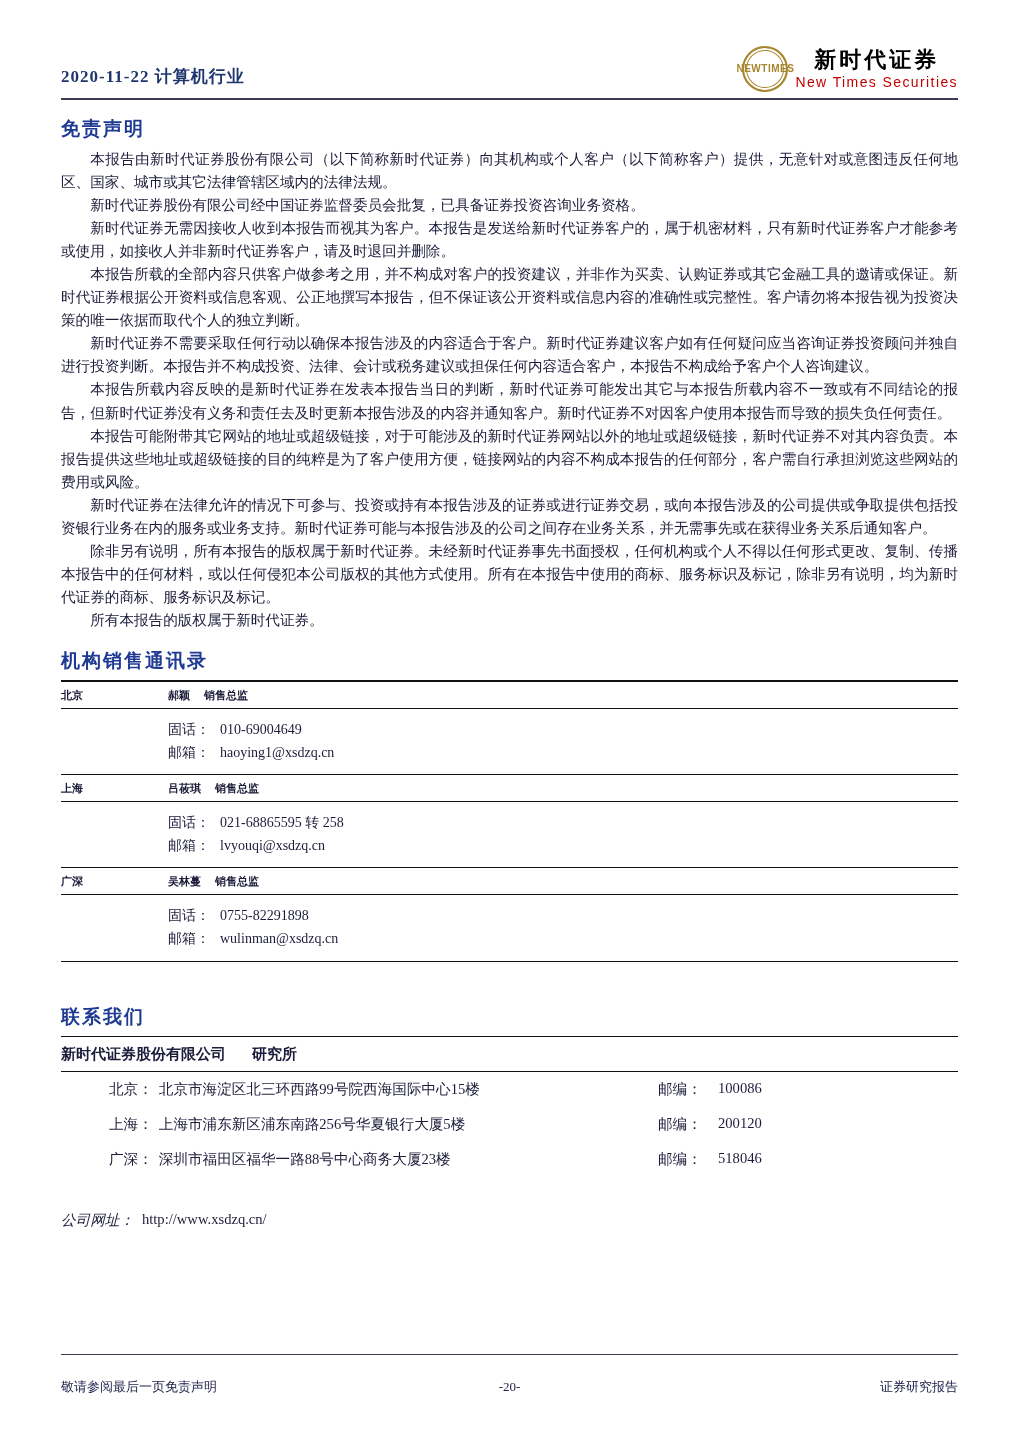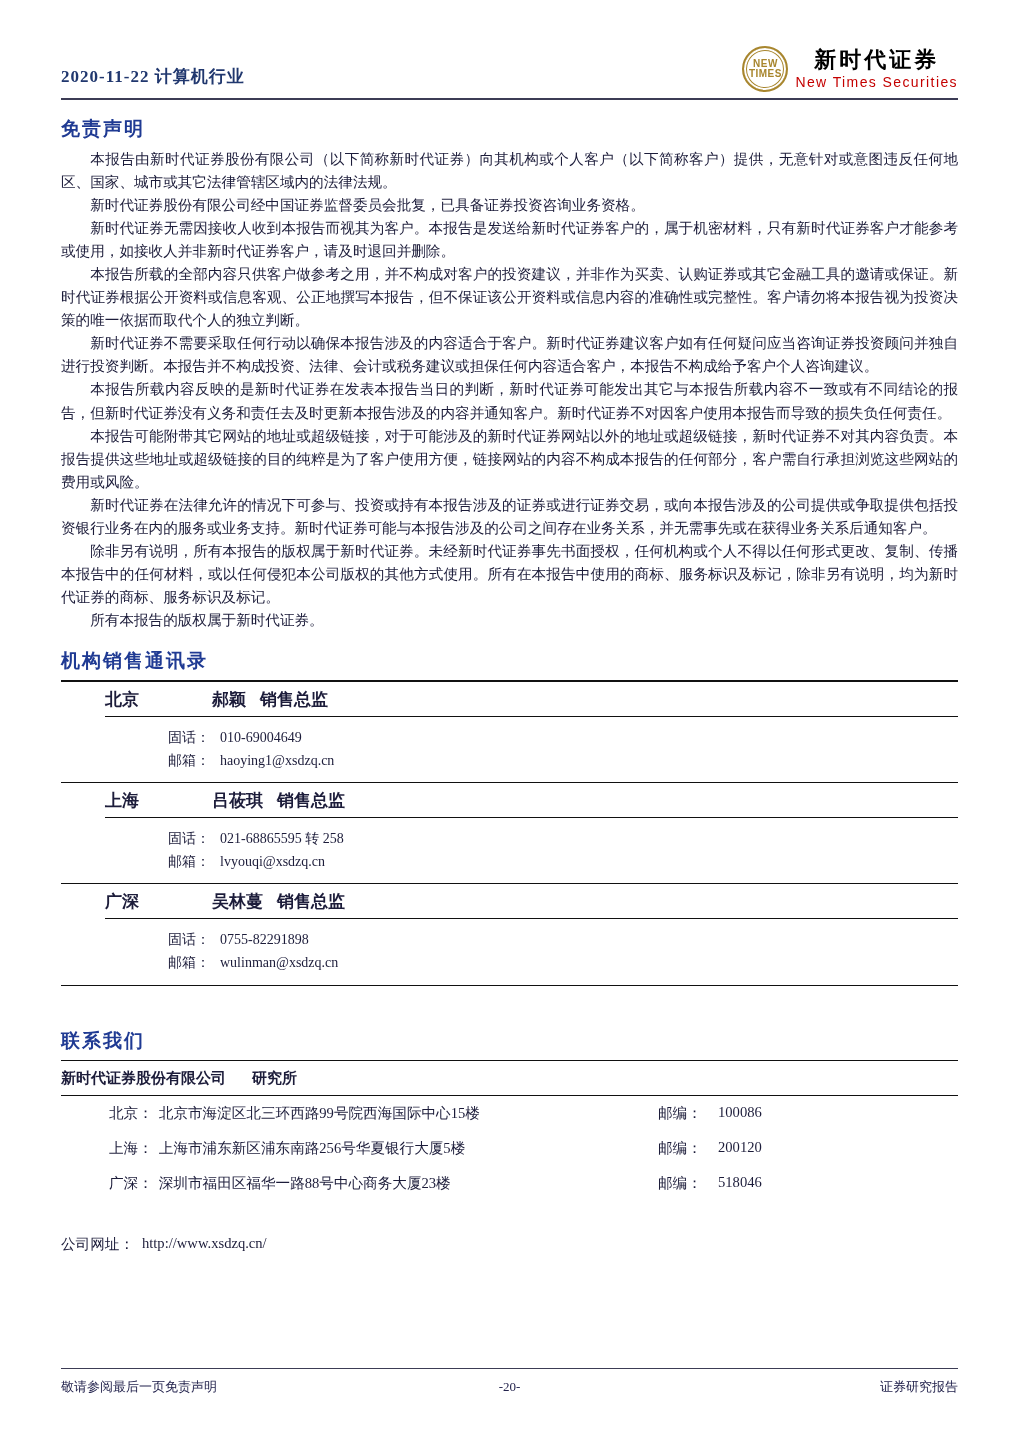--- a/index.html
+++ b/index.html
@@ -29,21 +29,21 @@
     color: #20376e;
     letter-spacing: 1px;
     padding-bottom: 4px;
   }
   .logo { display:flex; align-items:center; gap:7px; }
   .emblem {
     width: 46px; height: 46px;
     border-radius: 50%;
     border: 2px solid #a8862e;
     box-shadow: inset 0 0 0 2px #fff, inset 0 0 0 3px #a8862e;
-    display:flex; flex-direction:column; align-items:center; justify-content:center;
+    display:flex; flex-direction:row; align-items:center; justify-content:center;
     color:#a8862e; font-family:"Liberation Sans", sans-serif;
     font-size: 10px; font-weight: bold; line-height: 1.05; letter-spacing: .5px;
   }
   .brand { display:flex; flex-direction:column; align-items:center; }
   .brand-cn {
     color:#000000; font-size:22px; font-weight:bold; letter-spacing:3px; line-height:1.1;
   }
   .brand-en {
     color:#c40000; font-size:14px; letter-spacing:1.4px;
     font-family:"Liberation Sans", sans-serif; margin-top:1px;
@@ -64,21 +64,21 @@
     text-indent: 2em;
   }
 
   
   .sales-table { border-top: 2px solid #111; margin-top: 4px; }
   .sales-block { border-bottom: 1px solid #111; }
   .sales-head {
     display:flex; align-items:center;
     border-bottom: 1px solid #111;
     padding: 6px 0 5px 0;
-    font-size: 17px; font-weight: bold; margin-left: 44px;
+    font-size: 11px; font-weight: bold;
   }
   .sales-head .region { width: 107px; }
   .sales-head .name { margin-right: 14px; }
   .sales-contacts { padding: 9px 0 10px 107px; font-size: 14px; }
   .sales-contacts .crow { display:flex; line-height: 1.65; }
   .sales-contacts .clabel { width: 52px; }
   .sales-contacts .cvalue { }
 
   
   .contact-title { margin-top: 42px; }
@@ -93,28 +93,28 @@
   .office-row {
     display:flex; align-items: baseline;
     font-size: 14.6px;
     padding: 8px 0;
   }
   .office-left { display:flex; flex: 1; margin-left: 48px; }
   .office-city { margin-right: 6px; }
   .office-zip { width: 300px; display:flex; }
   .office-zip .zlabel { width: 60px; }
   .website-row { margin-top: 34px; font-size: 14.6px; display:flex; }
-  .website-row .wlabel { margin-right: 8px; }
+  .website-row .wlabel { margin-right: 8px; font-style: italic; }
 
   
   .footer {
     position: absolute;
     left: 61px; right: 61px; bottom: 44px;
     border-top: 1.5px solid #3c3c55;
-    padding-top: 9px;
+    padding-top: 23px;
     display: flex;
     align-items: baseline;
     font-size: 13px;
     color: #23234d;
   }
   .footer .f-left  { flex:1; text-align:left; }
   .footer .f-mid   { flex:1; text-align:center; }
   .footer .f-right { flex:1; text-align:right; }
 </style>
 </head>

